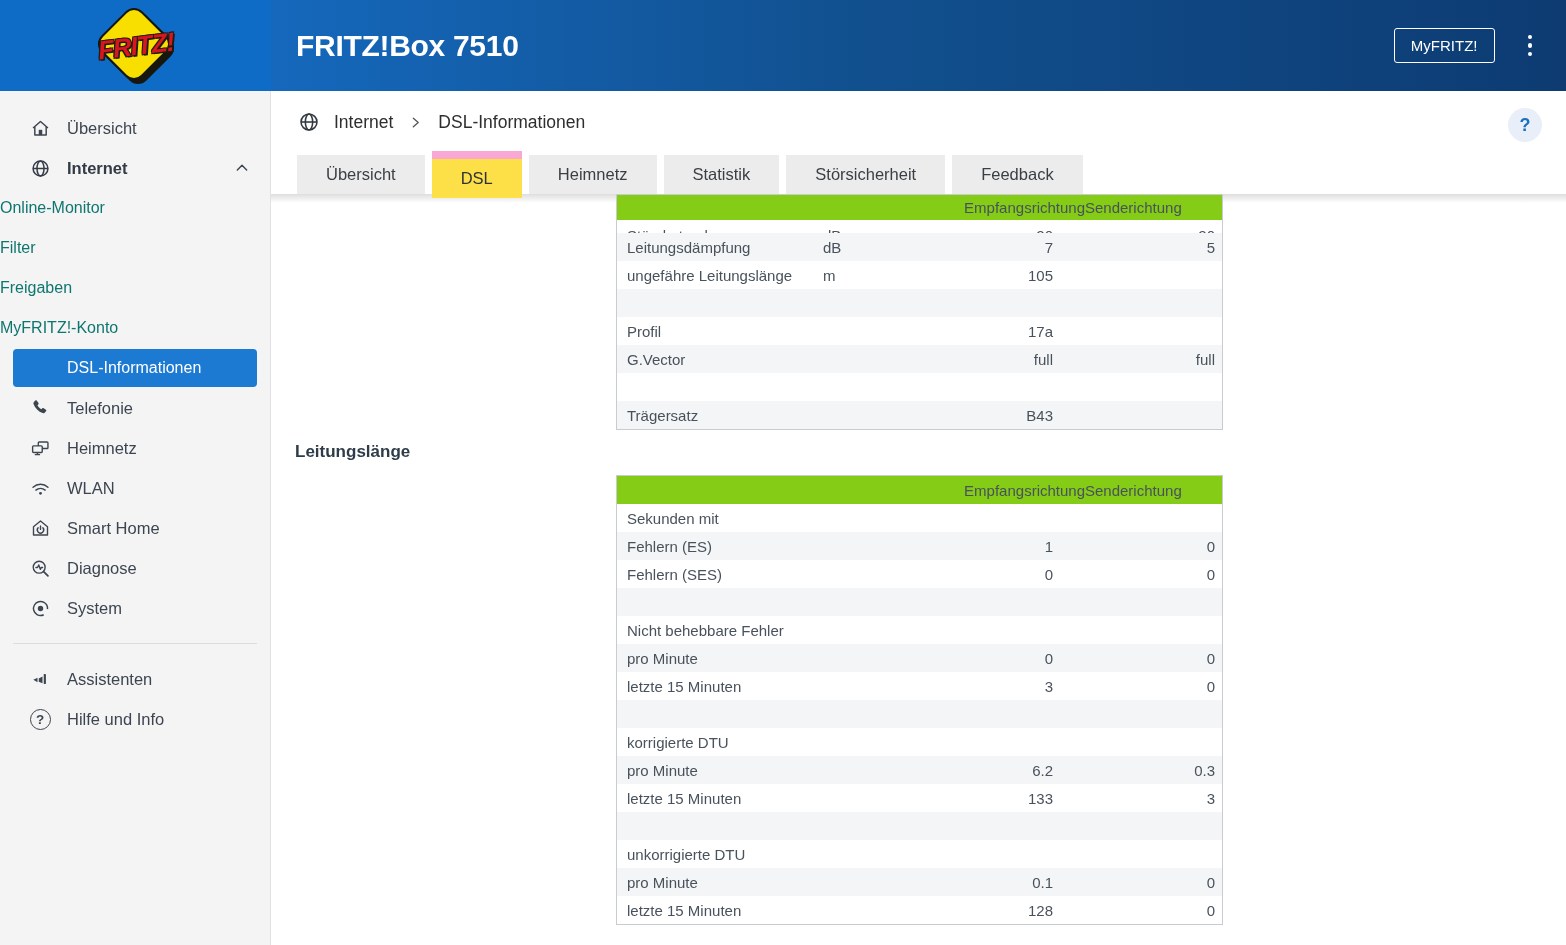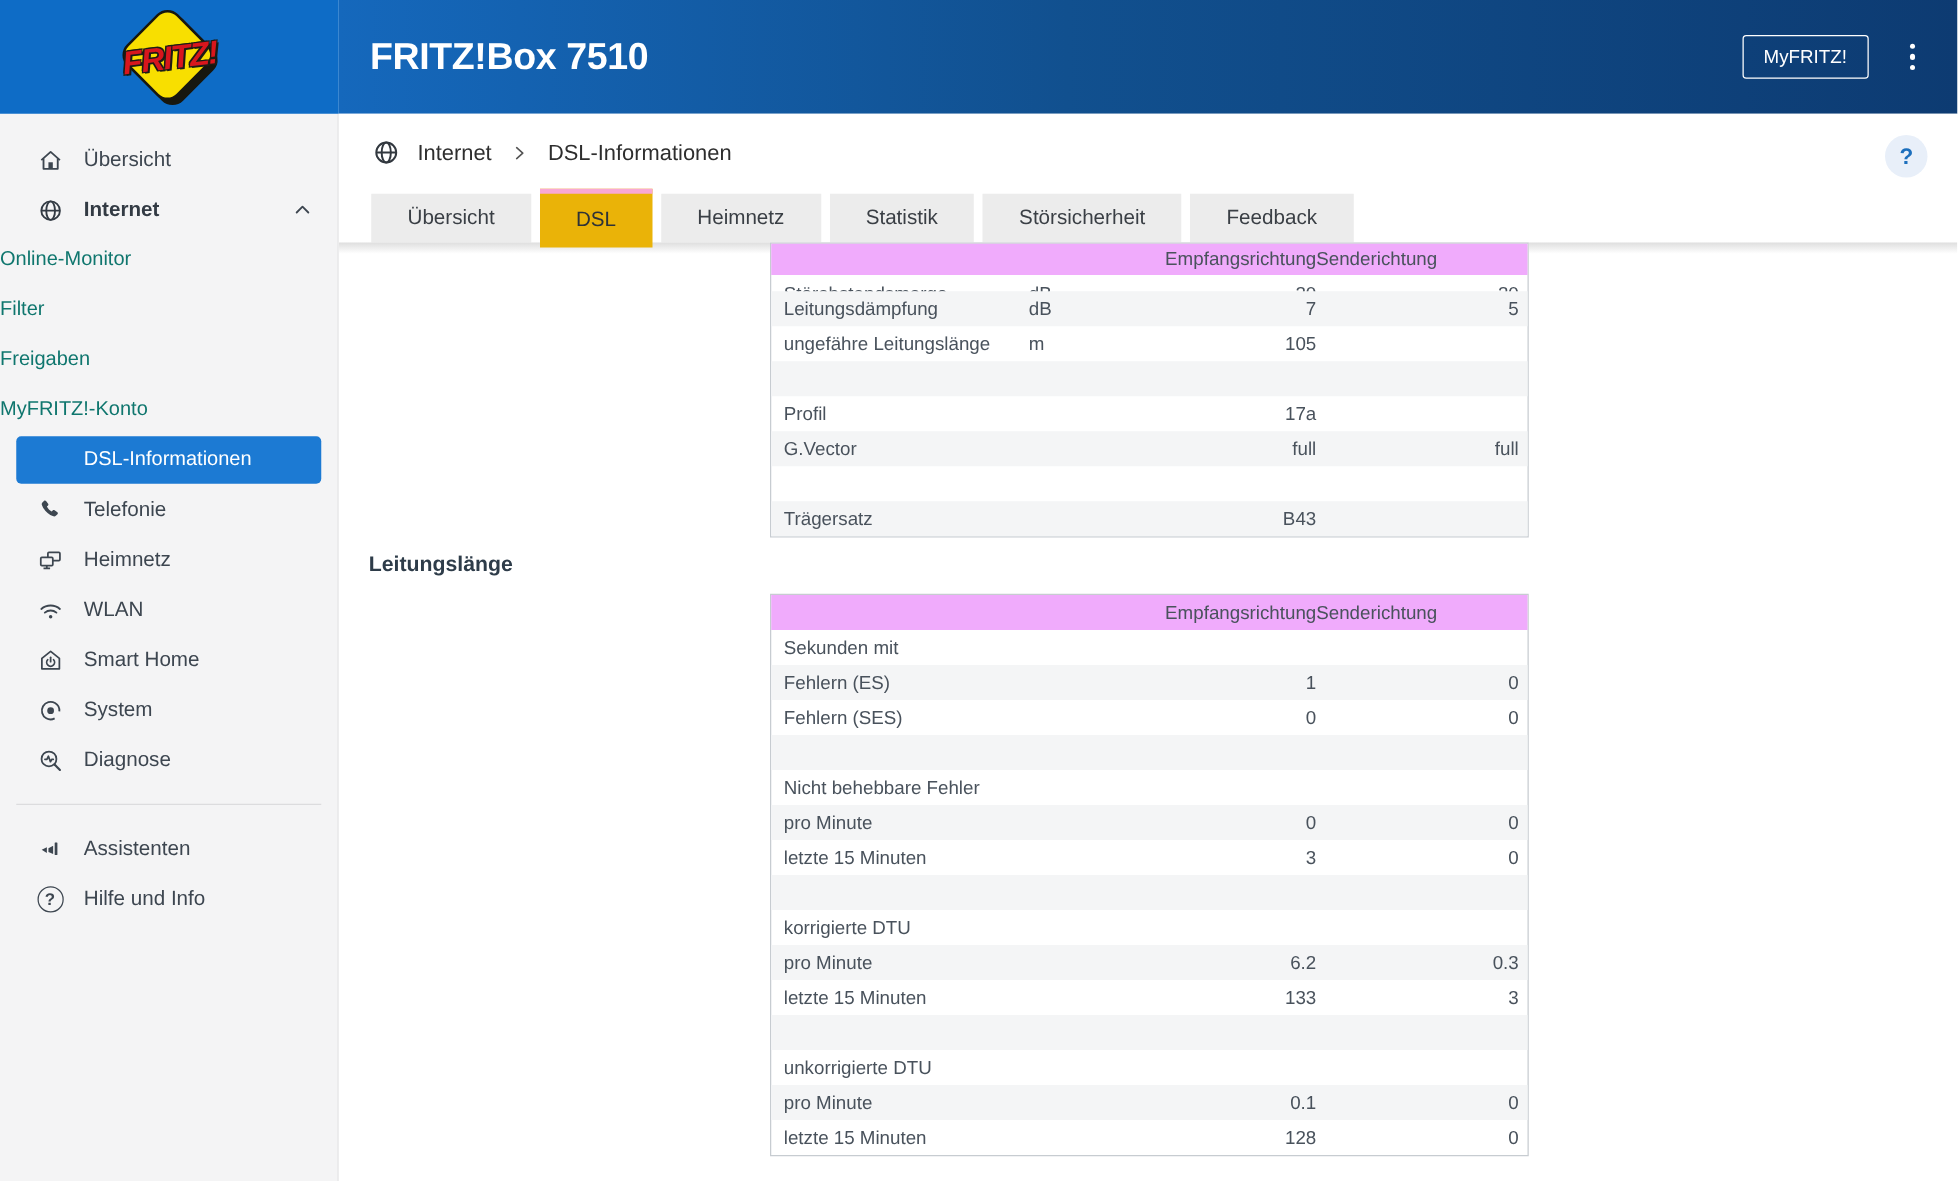--- a/index.html
+++ b/index.html
@@ -34,26 +34,26 @@
 
   
   .content { background:#fff; position:relative; overflow:hidden; }
   .breadcrumb { display:flex; align-items:center; padding:20px 0 0 27px; gap:14px; }
   .crumb { font-size:17.5px; color:#2e2e2e; cursor:pointer; }
   .crumb-sep { display:flex; margin:0 2px; }
   .help-btn { position:absolute; top:17px; right:24px; width:34px; height:34px; border-radius:50%; background:#e8eff9; border:none; color:#1c6fbd; font-size:18px; font-weight:700; cursor:pointer; font-family:inherit; }
 
   .tabbar { position:relative; display:flex; align-items:flex-end; gap:7px; padding-left:26px; margin-top:18px; height:43px; }
   .tab { background:#ececec; height:39px; display:flex; align-items:center; padding:0 29px; font-size:16.5px; color:#3a3f45; cursor:pointer; }
-  .tab.active { background:#eab308; border-top:4px solid #f9a8d4; height:47px; margin-bottom:-4px; position:relative; z-index:3; color:#2d3238; }
+  .tab.active { background:#fde047; border-top:8px solid #f9a8d4; height:47px; margin-bottom:-4px; position:relative; z-index:3; color:#2d3238; }
   .tab-shadow { position:absolute; left:0; right:0; bottom:-9px; height:9px; background:linear-gradient(#dedede,rgba(255,255,255,0)); z-index:1; }
 
   .main { position:relative; }
   .dsl-table { position:relative; z-index:2; margin-left:345px; width:607px; border:1px solid #c7ccd1; background:#fff; font-size:15px; color:#49525c; }
-  .t-head { background:#f0abfc; display:grid; grid-template-columns:206px 110px 120px 1fr; align-items:center; }
+  .t-head { background:#84cc16; display:grid; grid-template-columns:206px 110px 120px 1fr; align-items:center;padding-left:32px; }
   .t-head.h1 { height:25px; } .t-head.h2 { height:28px; }
   .t-head .hx { grid-column:1/4; text-align:right; }
   .t-head .hy { grid-column:4; text-align:left; padding-right:7px; }
   .t-row { display:grid; grid-template-columns:206px 110px 120px 1fr; align-items:center; min-height:28px; }
   .t-row.shaded { background:#f4f5f6; }
   .c-label { padding-left:10px; }
   .c-rx { text-align:right; }
   .c-tx { text-align:right; padding-right:7px; }
   .t-row.clipped { min-height:0; height:13px; overflow:hidden; align-items:start; }
   .t-row.clipped > div { padding-top:8px; line-height:15px; }
@@ -163,36 +163,36 @@
         <svg class="ic" width="21" height="21" viewBox="0 0 24 24" fill="none" stroke="#3d4650" stroke-width="1.6" stroke-linejoin="round" stroke-linecap="round">
             <path d="M4 10 L12 3.5 L20 10 V19.5 H4 Z"></path>
             <path d="M9.3 11.2 a3.6 3.6 0 1 0 5.4 0"></path>
             <path d="M12 9 V13"></path>
           </svg>
       </span>
       <span>Smart Home</span>
     </div>
     <div class="nav-item">
       <span class="nicon">
-        <svg class="ic" width="21" height="21" viewBox="0 0 24 24" fill="none" stroke="#3d4650" stroke-width="1.7">
-            <circle cx="12" cy="12" r="8" stroke-dasharray="34 8" transform="rotate(120 12 12)"></circle>
-            <circle cx="12" cy="12" r="3.1" fill="#3d4650" stroke="none"></circle>
-          </svg>
-      </span>
-      <span>System</span>
-    </div>
-    <div class="nav-item">
-      <span class="nicon">
         <svg class="ic" width="21" height="21" viewBox="0 0 24 24" fill="none" stroke="#3d4650" stroke-width="1.6" stroke-linecap="round" stroke-linejoin="round">
             <circle cx="10.5" cy="10.5" r="6.8"></circle>
             <path d="M15.6 15.6 L20.5 20.5" stroke-width="2"></path>
             <path d="M6.8 10.8 H8.6 L10 8 L11.8 13 L13 10.8 H14.4"></path>
           </svg>
       </span>
       <span>Diagnose</span>
+    </div>
+    <div class="nav-item">
+      <span class="nicon">
+        <svg class="ic" width="21" height="21" viewBox="0 0 24 24" fill="none" stroke="#3d4650" stroke-width="1.7">
+            <circle cx="12" cy="12" r="8" stroke-dasharray="34 8" transform="rotate(120 12 12)"></circle>
+            <circle cx="12" cy="12" r="3.1" fill="#3d4650" stroke="none"></circle>
+          </svg>
+      </span>
+      <span>System</span>
     </div>
 
     <div class="nav-divider"></div>
 
     <div class="nav-item">
       <span class="nicon">
         <svg class="ic" width="20" height="20" viewBox="0 0 24 24" fill="#3d4650">
             <path d="M4 13 L9 10.5 V16 Z"></path>
             <path d="M10.5 11.5 L15 9 V17 L10.5 15.2 Z"></path>
             <rect x="16.5" y="6" width="2.6" height="12" rx="0.5"></rect>

